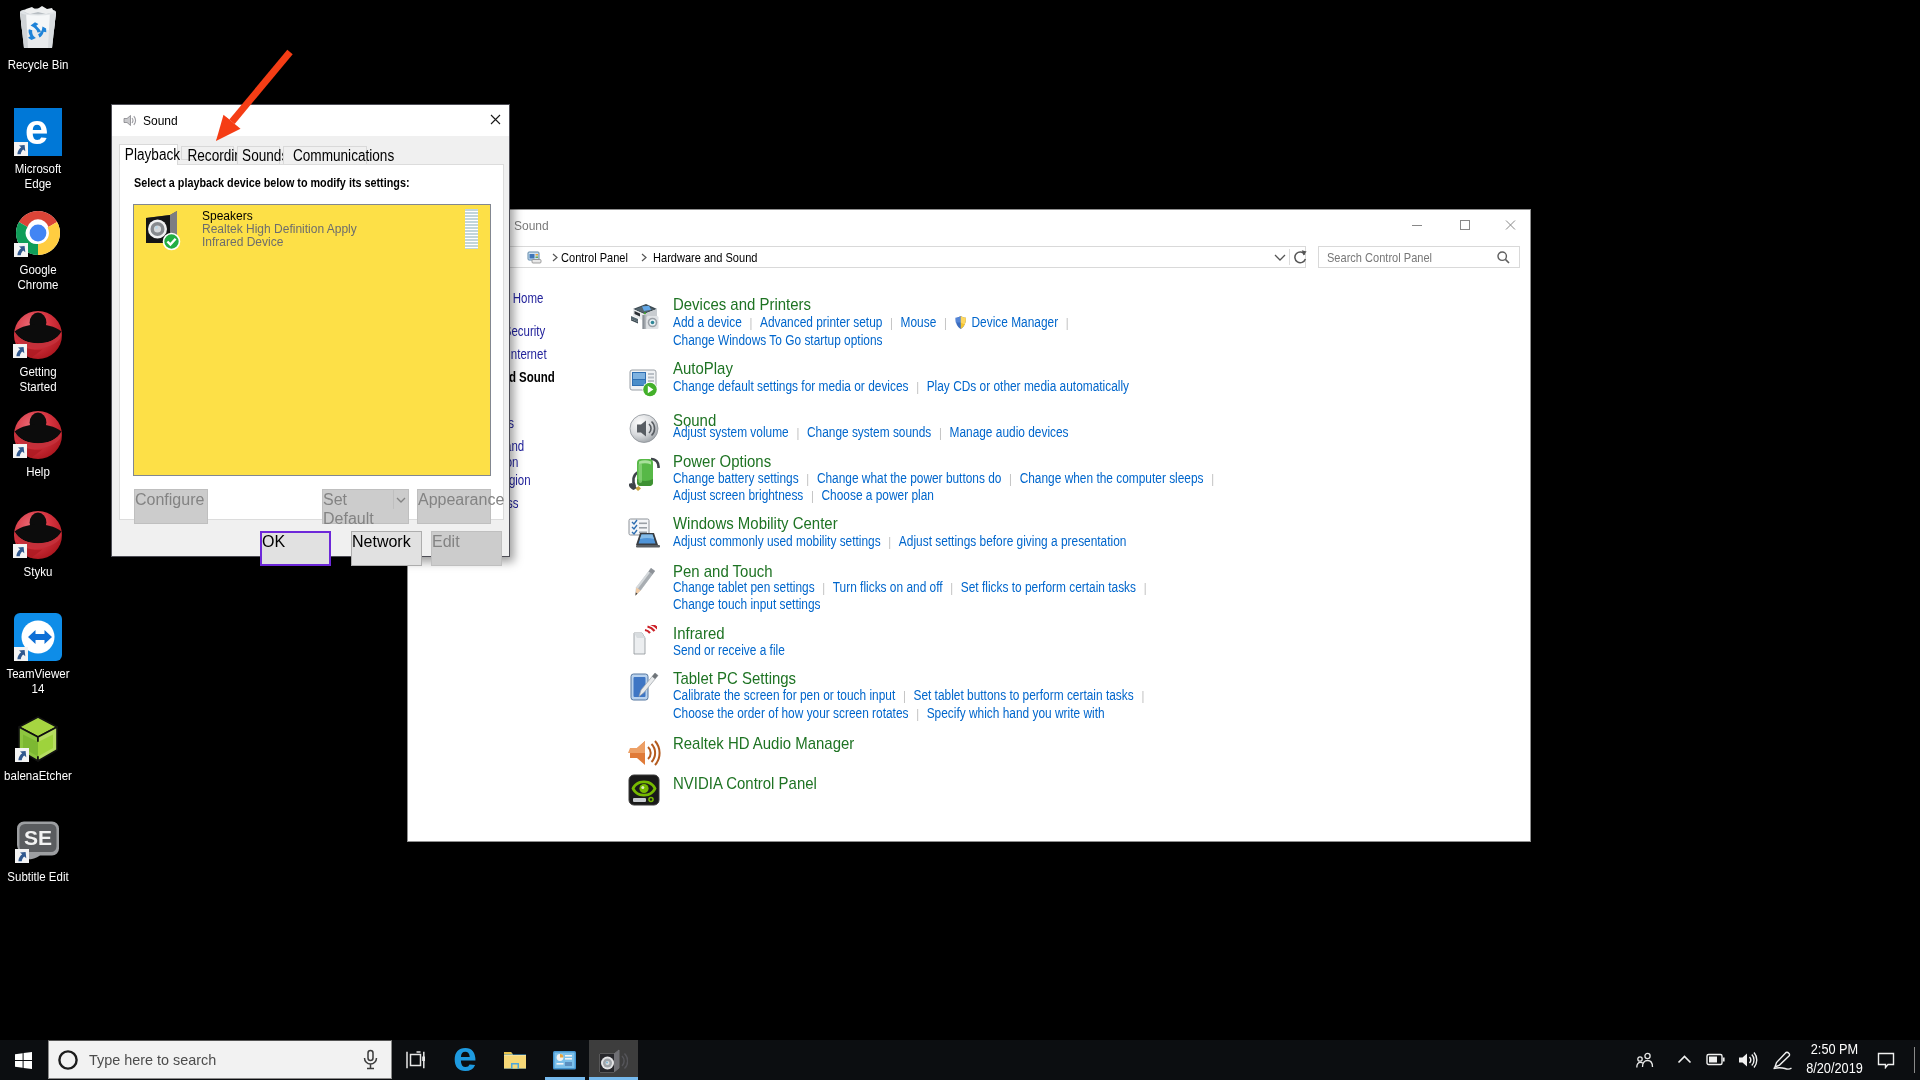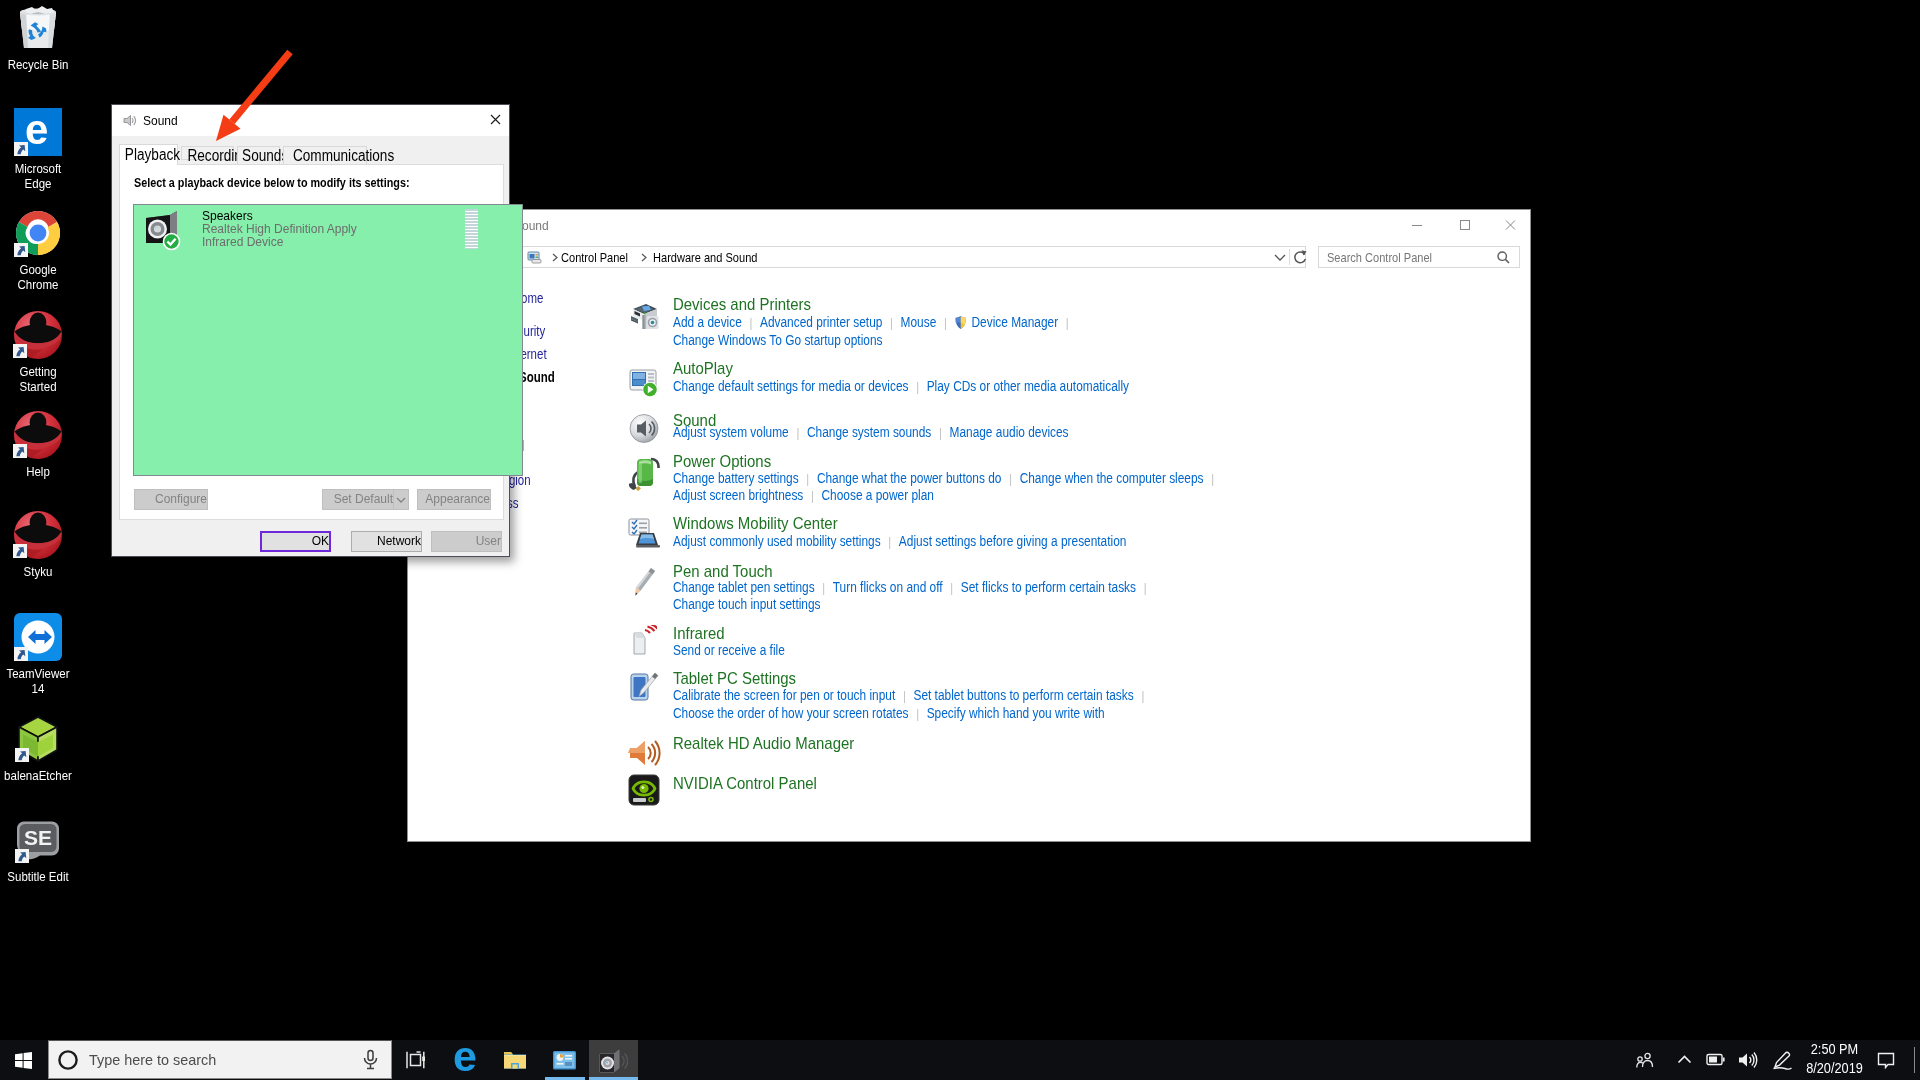--- a/index.html
+++ b/index.html
@@ -10,21 +10,21 @@
 .dl{color:#fff;font-size:12.5px;line-height:15.4px;margin-top:2px;text-shadow:1px 1px 1px rgba(0,0,0,.9),0 0 3px #000;transform:scaleX(.92)}
 
 #cp{left:407px;top:209px;width:1124px;height:633px;background:#fff;border:1px solid #8f8f8f}
 .green{position:absolute;color:#1e7323;font-size:17px;white-space:nowrap;transform:scaleX(.88);transform-origin:0 50%}
 .lrow{position:absolute;display:flex;align-items:center;font-size:14px;color:#0066cc;white-space:nowrap;transform:scaleX(.85);transform-origin:0 50%}
 .lrow .sep{color:#c0c0c0;margin:0 9px;font-size:13px}
 .side{position:absolute;font-size:14px;color:#23239c;white-space:nowrap;transform:scaleX(.82);transform-origin:0 50%}
 .cicon{position:absolute;left:220px;width:32px;text-align:center}
 
 #dlg{left:111px;top:104px;width:399px;height:453px;background:#f0f0f0;border:1px solid #4d4d55;box-shadow:4px 5px 9px rgba(0,0,0,.38);font-size:12px}
-.btn{position:absolute;height:21px;background:#cccccc;border:1px solid #bfbfbf;color:#838383;text-align:right;line-height:19px;font-size:12px}
+.btn{position:absolute;height:35px;background:#cccccc;border:1px solid #bfbfbf;color:#838383;text-align:left;line-height:19px;font-size:16px}
 .btn.en{background:#e1e1e1;border-color:#adadad;color:#000}
 .tab{position:absolute;background:#f0f0f0;border:1px solid #d9d9d9;text-align:left;font-size:16px;color:#000}
 
 #tb{left:0;top:1040px;width:1920px;height:40px;background:#0c0e11}
 </style>
 </head>
 <body>
 <svg width="0" height="0" style="position:absolute">
 <defs>
 <symbol id="styku" viewBox="0 0 50 48">
@@ -388,21 +388,21 @@
   </svg>
 
   <div class="tab" style="left:69px;top:41px;width:53px;height:14px;line-height:18px"><span class="sx" style="transform-origin:50% 50%">Recording</span></div>
   <div class="tab" style="left:125px;top:41px;width:43px;height:36px;line-height:18px"><span class="sx" style="transform-origin:50% 50%">Sounds</span></div>
   <div class="tab" style="left:171px;top:41px;width:84px;height:19px;line-height:18px"><span class="sx" style="transform-origin:50% 50%">Communications</span></div>
 
   <div class="a" style="left:7px;top:59px;width:385px;height:356px;background:#fff;border:1px solid #dcdcdc"></div>
   <div class="tab" style="left:7px;top:39px;width:59px;height:21px;line-height:20px;background:#fff;border-bottom:none;z-index:2"><span class="sx" style="transform-origin:50% 50%">Playback</span></div>
   <div class="a sx" style="left:22px;top:71px;font-weight:bold;color:#000;transform:scaleX(.9)">Select a playback device below to modify its settings:</div>
 
-  <div class="a" style="left:21px;top:99px;width:390px;height:272px;background:#86efac;border:1px solid #828790">
+  <div class="a" style="left:21px;top:99px;width:358px;height:272px;background:#fde047;border:1px solid #828790">
     <svg class="a" style="left:10px;top:5px" width="39" height="41" viewBox="0 0 39 41">
       <polygon points="2,8 26,5 33,1 33,28 26,33 2,33" fill="#555559"></polygon>
       <polygon points="26,5 33,1 33,28 26,33" fill="#7d7d83"></polygon>
       <polygon points="2,8 26,5 26,33 2,33" fill="#141416"></polygon>
       <circle cx="13.5" cy="19" r="9.5" fill="#f0f0f2"></circle>
       <circle cx="13.5" cy="19" r="7" fill="#86898e"></circle>
       <circle cx="13.5" cy="19" r="3.6" fill="#d5d7da"></circle>
       <circle cx="12.5" cy="17.5" r="1.4" fill="#bcd8e8"></circle>
       <circle cx="27.5" cy="31.5" r="8" fill="#23ad44"></circle>
       <circle cx="27.5" cy="31.5" r="8" fill="none" stroke="#fff" stroke-width="1.6"></circle>
@@ -416,21 +416,21 @@
 
   <div class="btn" style="left:22px;top:384px;width:74px">Configure</div>
   <div class="btn" style="left:210px;top:384px;width:87px;padding-right:15px">Set Default</div>
   <div class="a" style="left:281px;top:385px;width:1px;height:19px;background:#bfbfbf"></div>
   <svg class="a" style="left:284px;top:392px" width="10" height="6" viewBox="0 0 10 6">
       <path d="M1 1 L5 5 L9 1" stroke="#838383" stroke-width="1.3" fill="none"></path>
     </svg>
   <div class="btn" style="left:305px;top:384px;width:74px">Appearance</div>
   <div class="btn en" style="left:148px;top:426px;width:71px;border:2px solid #6d28d9;line-height:17px">OK</div>
   <div class="btn en" style="left:239px;top:426px;width:71px">Network</div>
-  <div class="btn" style="left:319px;top:426px;width:71px">User</div>
+  <div class="btn" style="left:319px;top:426px;width:71px">Edit</div>
 </div>
 
 <svg class="a" style="left:205px;top:40px" width="100" height="110" viewBox="0 0 100 110">
   <polygon points="82.3,9.8 87.7,14.2 29.7,84 24.3,79.6" fill="#f53d15"></polygon>
   <polygon points="11,101 18.5,74.8 35.5,88.8" fill="#f53d15"></polygon>
   <polygon points="11,101 21.5,77.5 28,83" fill="#f53d15"></polygon>
 </svg>
 
 <div id="tb" class="a">
   <svg class="a" style="left:15px;top:12px" width="17" height="17" viewBox="0 0 17 17">

